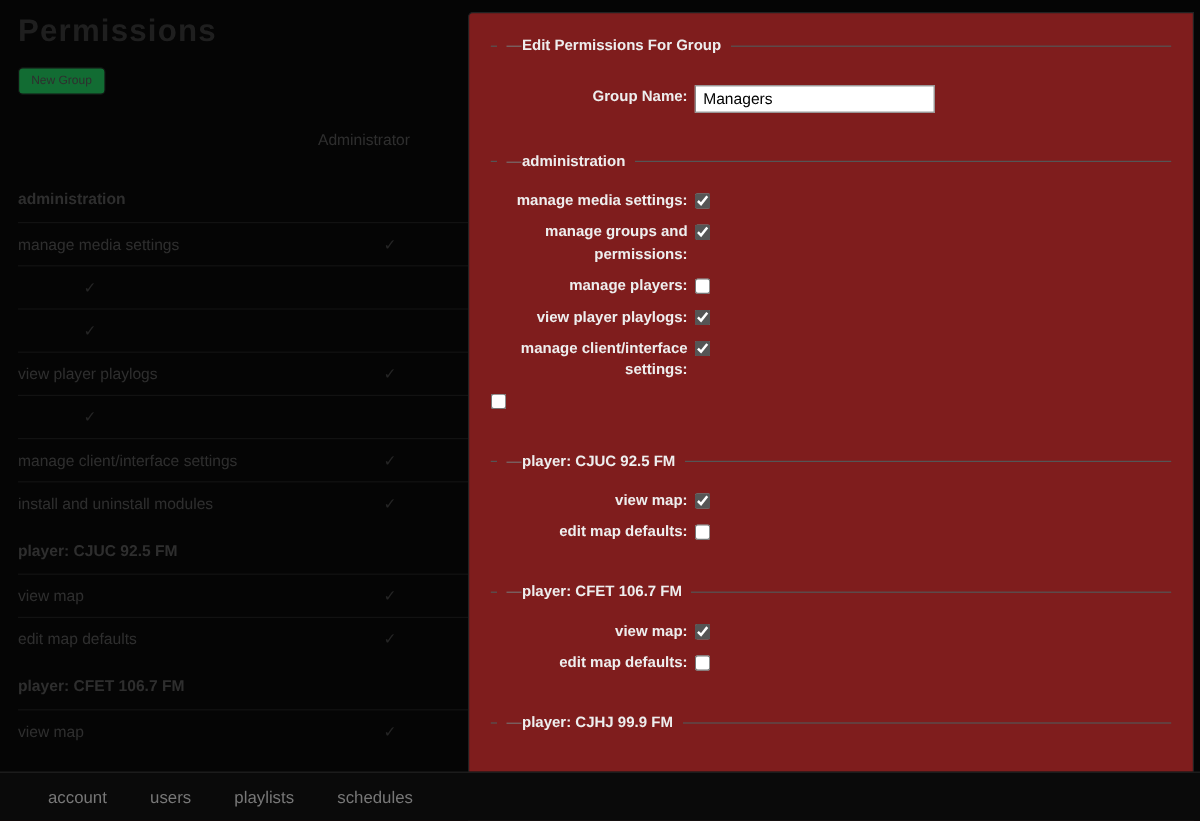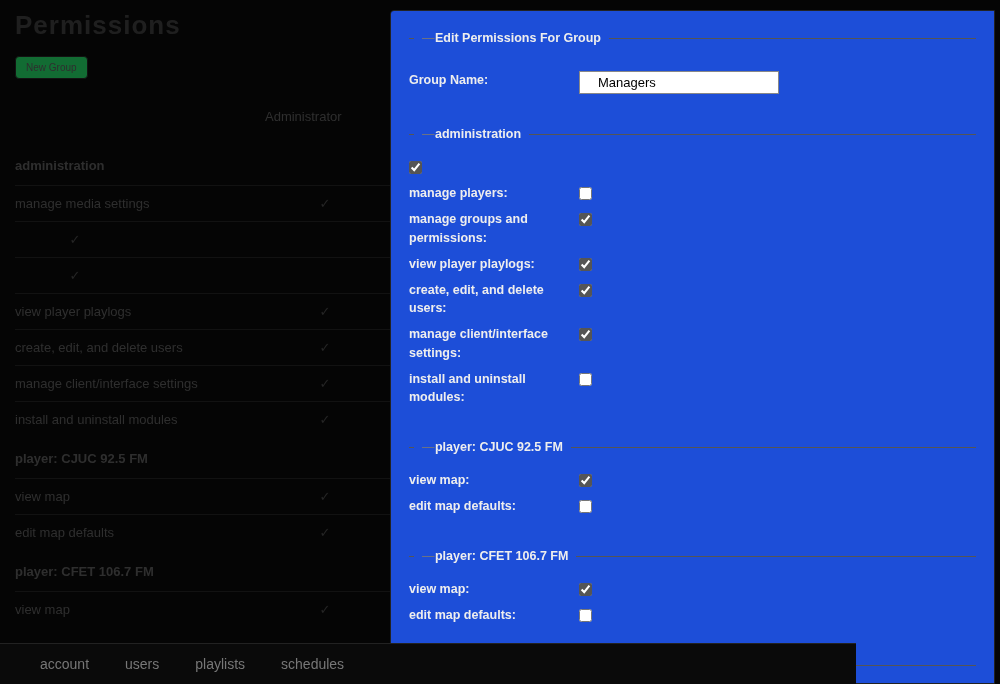--- a/index.html
+++ b/index.html
@@ -65,21 +65,21 @@
 .perm-row-label { width: 250px; flex-shrink: 0; }
 .perm-row-check { width: 120px; text-align: center; color: #444; }
 
 
 .modal {
   position: absolute;
   top: 10px;
   right: 5px;
   bottom: 0;
   width: 605px;
-  background: #1d4ed8;
+  background: #7f1d1d;
   border: 1px solid #222;
   border-radius: 4px 0 0 0;
   padding: 20px 18px 0 18px;
   overflow-y: auto;
 }
 
 .fieldset {
   border: none;
   border-top: 1px solid #555;
   padding: 12px 0 18px 0;
@@ -95,50 +95,51 @@
 }
 .fieldset-legend::before { content: "— "; color: #777; font-weight: normal; letter-spacing: -3px; margin-right: 3px; }
 
 .form-row {
   display: flex;
   align-items: flex-start;
   margin: 5px 0 7px 0;
 }
 .form-label {
   width: 170px;
+  text-align: right;
   color: #eee;
   font-weight: bold;
   font-size: 12.5px;
   padding-right: 6px;
   line-height: 1.5;
 }
 .form-control {
   flex: 0 0 auto;
 }
 .form-control input[type="text"] {
   width: 200px;
-  padding: 3px 18px;
+  padding: 3px 6px;
   font-size: 13px;
   font-family: inherit;
   background: #fff;
   border: 1px solid #888;
 }
 .form-control input[type="checkbox"] {
   width: 13px;
   height: 13px;
   margin-top: 3px;
   accent-color: #555;
 }
 
 
 .bottom-nav {
   position: absolute;
   bottom: 0;
   left: 0;
-  width: 856px;
+  width: 1000px;
   background: #0a0a0a;
   border-top: 1px solid #222;
   padding: 12px 40px;
   display: flex;
   gap: 36px;
   color: #888;
   font-size: 14px;
   z-index: 5;
 }
 .bottom-nav span { color: #777; }
@@ -176,21 +177,20 @@
           <div class="perm-row-check">✓</div>
         </div>
         <div class="perm-row">
           <div class="perm-row-check">✓</div>
         </div>
         <div class="perm-row">
           <div class="perm-row-label">view player playlogs</div>
           <div class="perm-row-check">✓</div>
         </div>
         <div class="perm-row">
-          <div class="perm-row-label">create, edit, and delete users</div>
           <div class="perm-row-check">✓</div>
         </div>
         <div class="perm-row">
           <div class="perm-row-label">manage client/interface settings</div>
           <div class="perm-row-check">✓</div>
         </div>
         <div class="perm-row">
           <div class="perm-row-label">install and uninstall modules</div>
           <div class="perm-row-check">✓</div>
         </div>
@@ -221,44 +221,40 @@
       <div class="form-label">Group Name:</div>
       <div class="form-control">
         <input type="text" value="Managers" style="">
       </div>
     </div>
   </fieldset>
   <div id="modal-sections">
       <fieldset class="fieldset">
         <legend class="fieldset-legend">administration</legend>
         <div class="form-row">
+          <div class="form-label">manage media settings:</div>
+          <div class="form-control"><input type="checkbox" checked="" style=""></div>
+        </div>
+        <div class="form-row">
+          <div class="form-label">manage groups and permissions:</div>
           <div class="form-control"><input type="checkbox" checked="" style=""></div>
         </div>
         <div class="form-row">
           <div class="form-label">manage players:</div>
           <div class="form-control"><input type="checkbox" style=""></div>
         </div>
         <div class="form-row">
-          <div class="form-label">manage groups and permissions:</div>
-          <div class="form-control"><input type="checkbox" checked="" style=""></div>
-        </div>
-        <div class="form-row">
           <div class="form-label">view player playlogs:</div>
           <div class="form-control"><input type="checkbox" checked="" style=""></div>
         </div>
         <div class="form-row">
-          <div class="form-label">create, edit, and delete users:</div>
-          <div class="form-control"><input type="checkbox" checked="" style=""></div>
-        </div>
-        <div class="form-row">
           <div class="form-label">manage client/interface settings:</div>
           <div class="form-control"><input type="checkbox" checked="" style=""></div>
         </div>
         <div class="form-row">
-          <div class="form-label">install and uninstall modules:</div>
           <div class="form-control"><input type="checkbox" style=""></div>
         </div>
       </fieldset>
       <fieldset class="fieldset">
         <legend class="fieldset-legend">player: CJUC 92.5 FM</legend>
         <div class="form-row">
           <div class="form-label">view map:</div>
           <div class="form-control"><input type="checkbox" checked="" style=""></div>
         </div>
         <div class="form-row">

